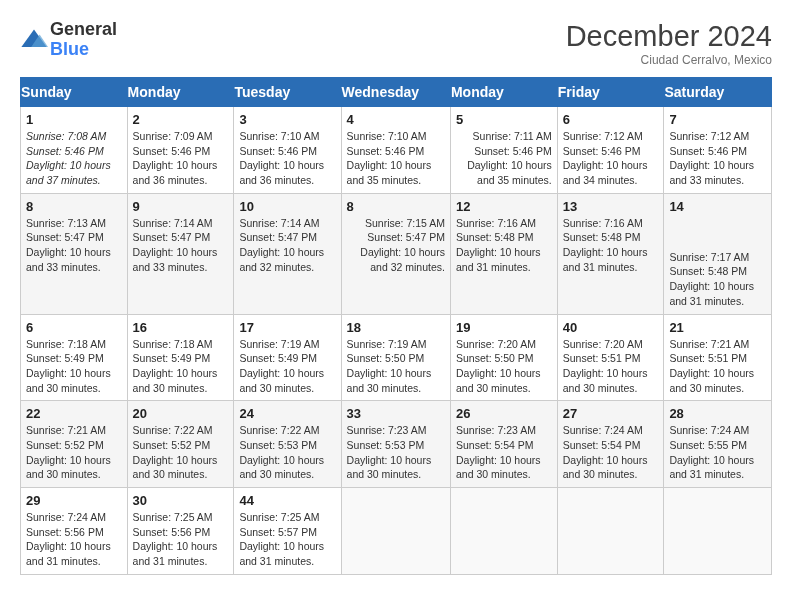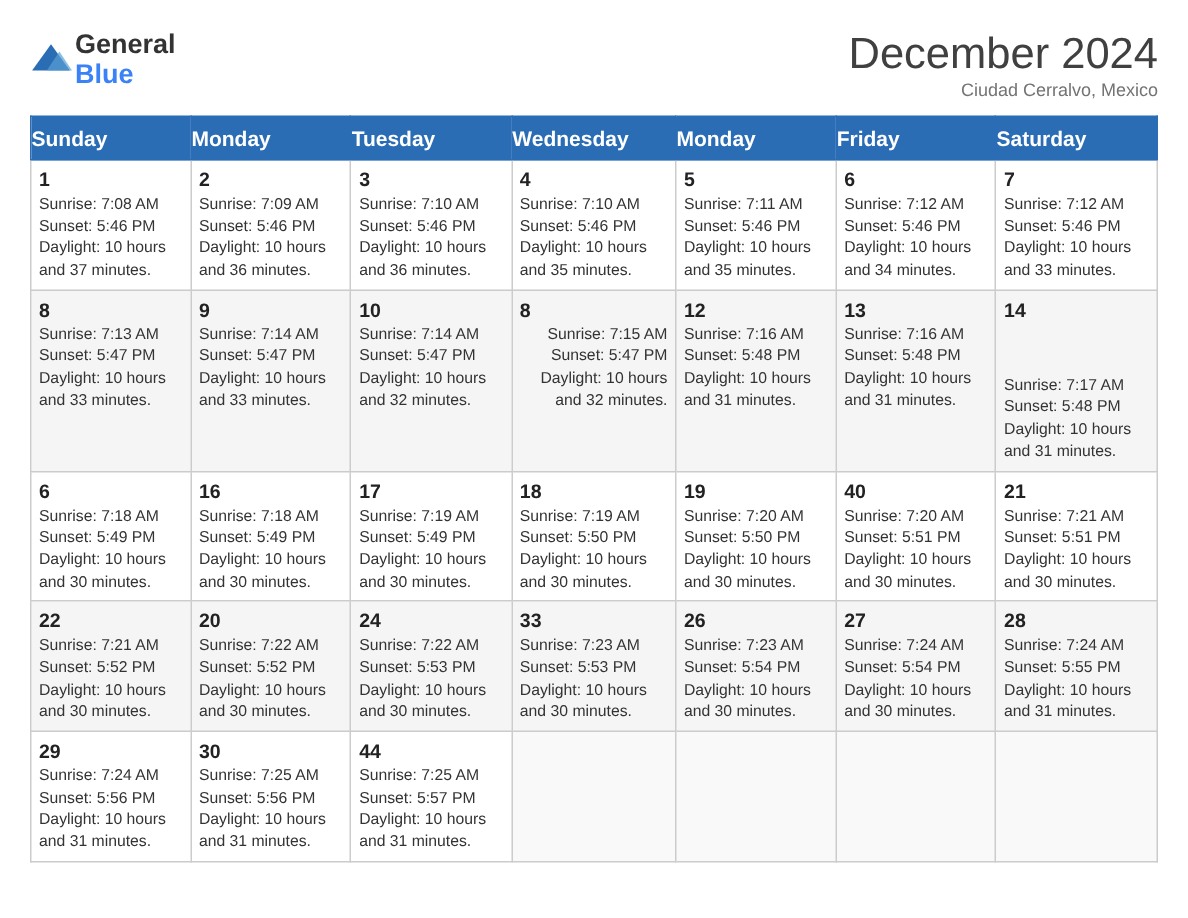--- a/index.html
+++ b/index.html
@@ -114,21 +114,21 @@
         <th>Wednesday</th>
         <th>Monday</th>
         <th>Friday</th>
         <th>Saturday</th>
       </tr>
   </thead>
   <tbody id="calendar-body">
   <tr>
         <td>
           <span class="day-number">1</span>
-          <div class="day-info" style="white-space: pre-line;">Sunrise: 7:08 AM
+          <div class="day-info" style="white-space: pre-line; font-style: italic;">Sunrise: 7:08 AM
 Sunset: 5:46 PM
 Daylight: 10 hours and 37 minutes.</div>
         </td>
         <td>
           <span class="day-number">2</span>
           <div class="day-info" style="white-space: pre-line;">Sunrise: 7:09 AM
 Sunset: 5:46 PM
 Daylight: 10 hours and 36 minutes.</div>
         </td>
         <td>
@@ -138,21 +138,21 @@
 Daylight: 10 hours and 36 minutes.</div>
         </td>
         <td>
           <span class="day-number">4</span>
           <div class="day-info" style="white-space: pre-line;">Sunrise: 7:10 AM
 Sunset: 5:46 PM
 Daylight: 10 hours and 35 minutes.</div>
         </td>
         <td>
           <span class="day-number">5</span>
-          <div class="day-info" style="white-space: pre-line;">Sunrise: 7:11 AM
+          <div class="day-info" style="white-space: pre-line; text-align: right;">Sunrise: 7:11 AM
 Sunset: 5:46 PM
 Daylight: 10 hours and 35 minutes.</div>
         </td>
         <td>
           <span class="day-number">6</span>
           <div class="day-info" style="white-space: pre-line;">Sunrise: 7:12 AM
 Sunset: 5:46 PM
 Daylight: 10 hours and 34 minutes.</div>
         </td>
         <td>

